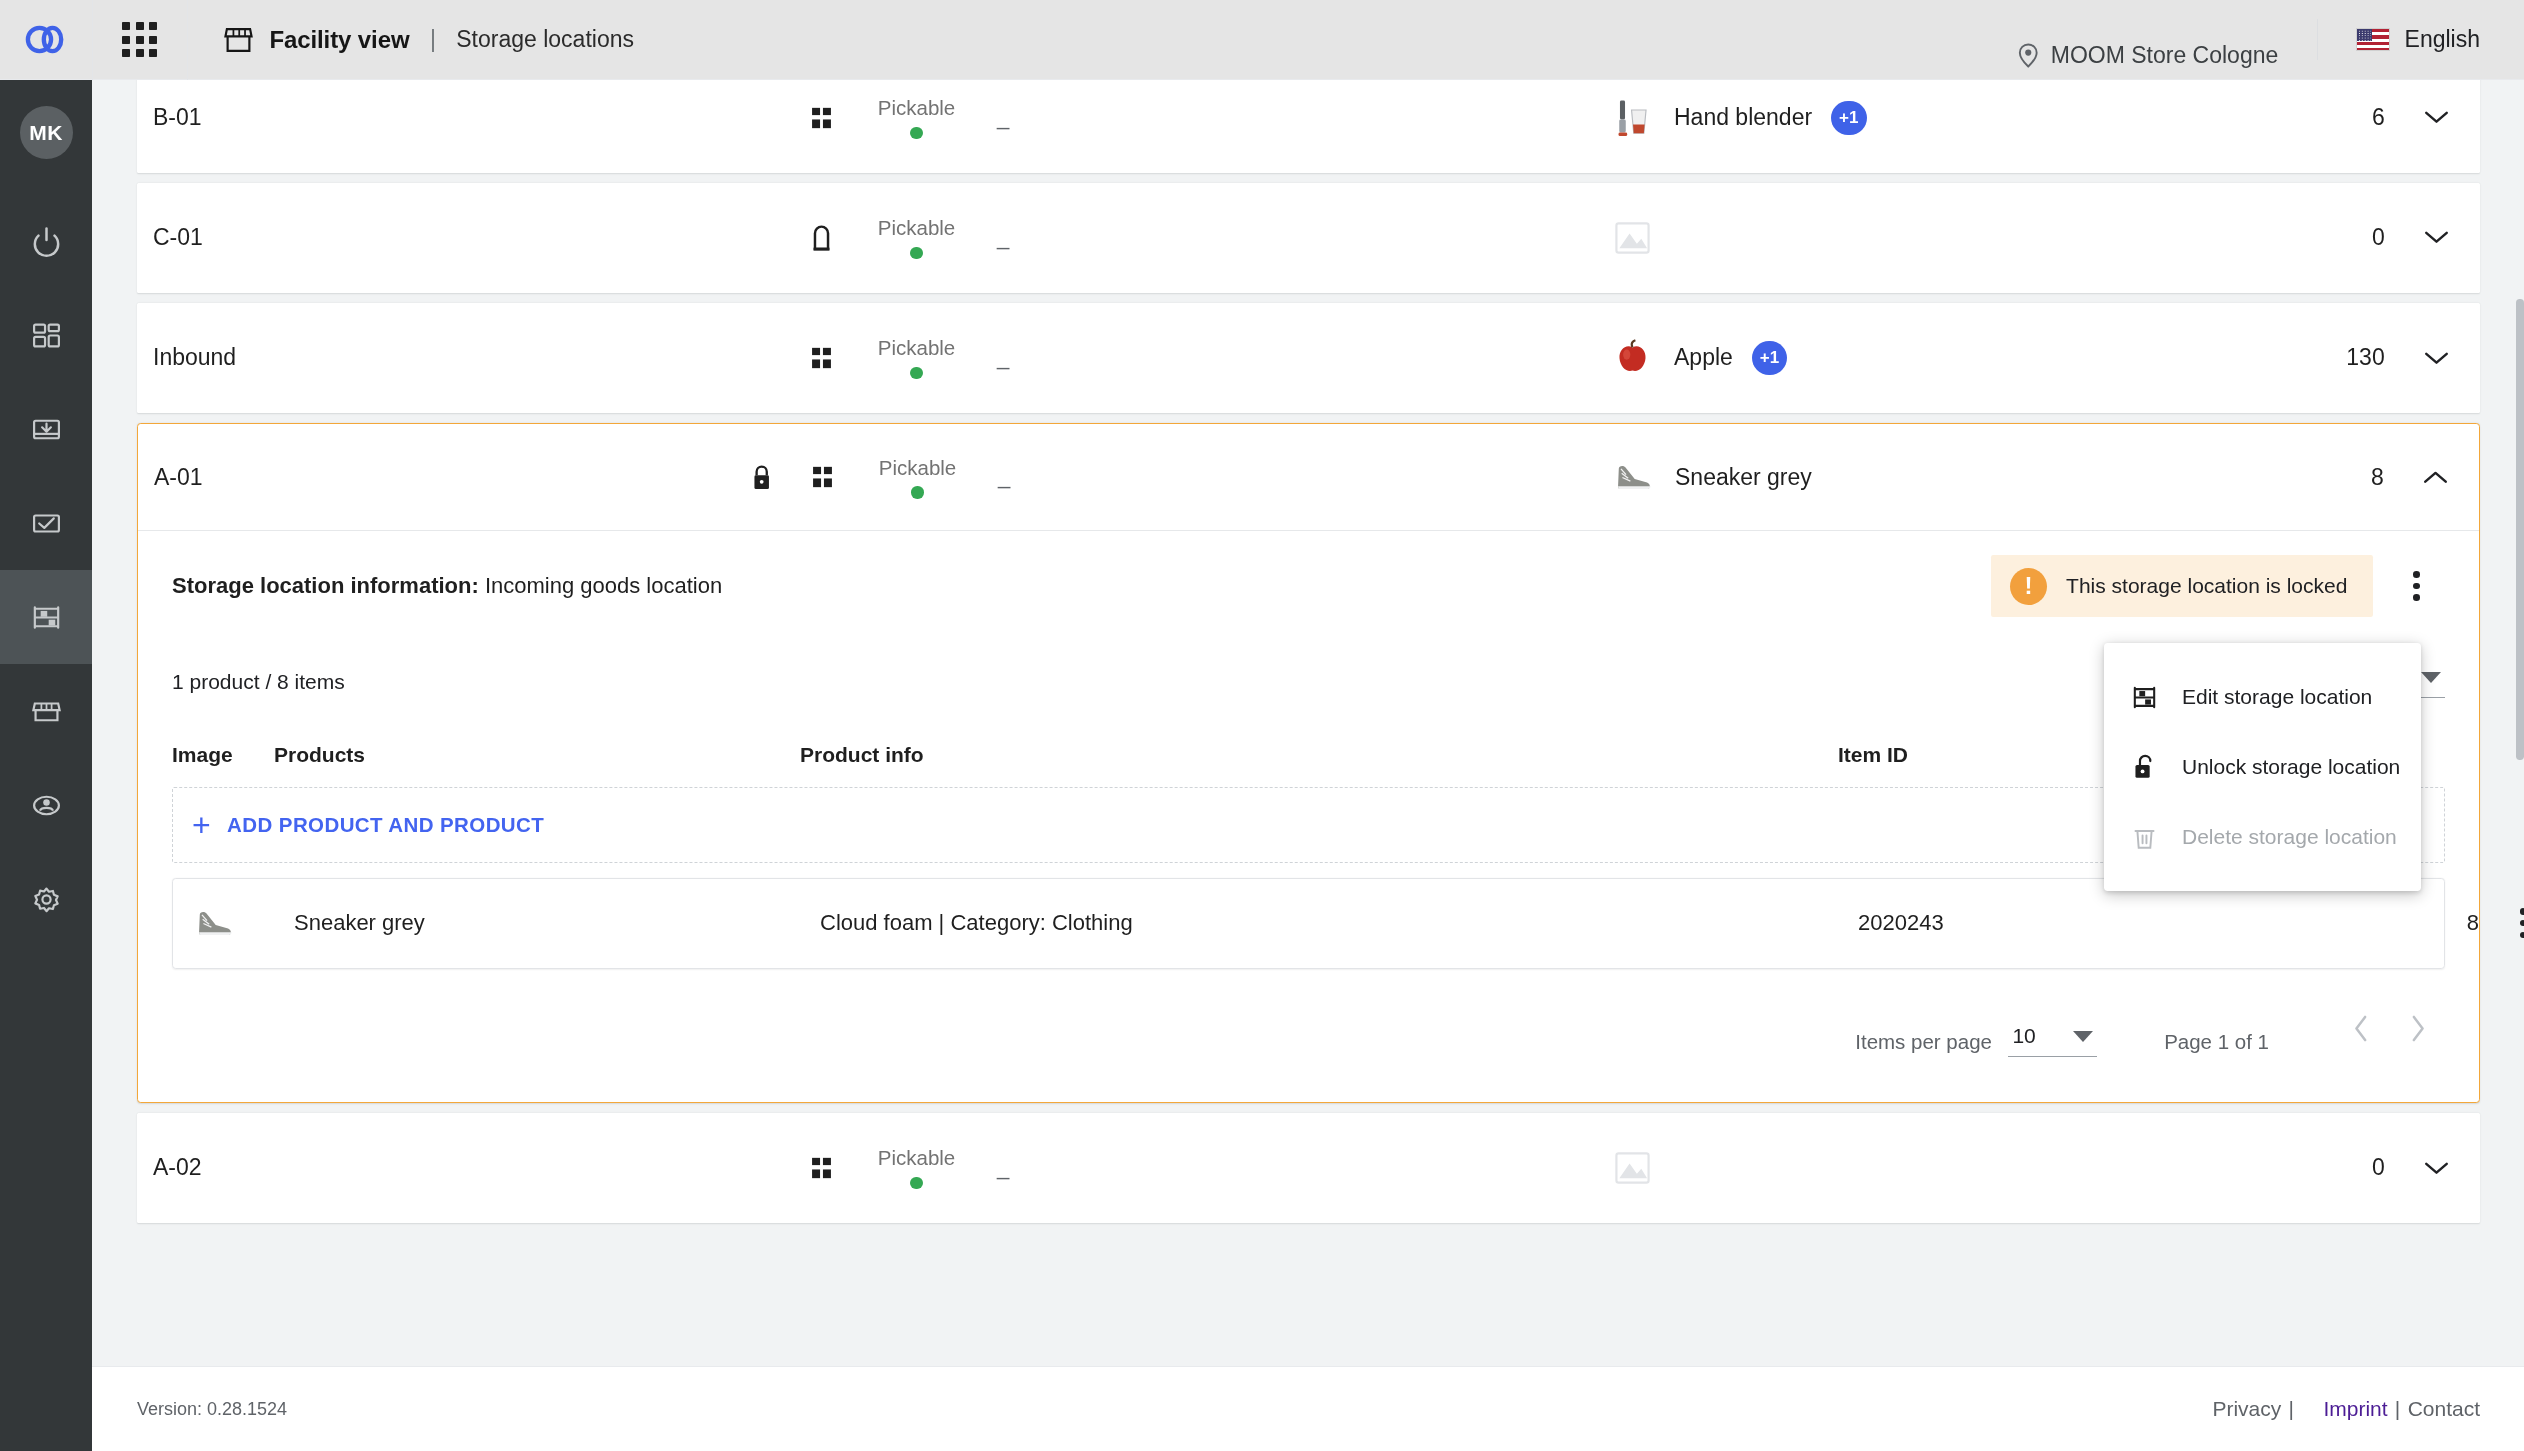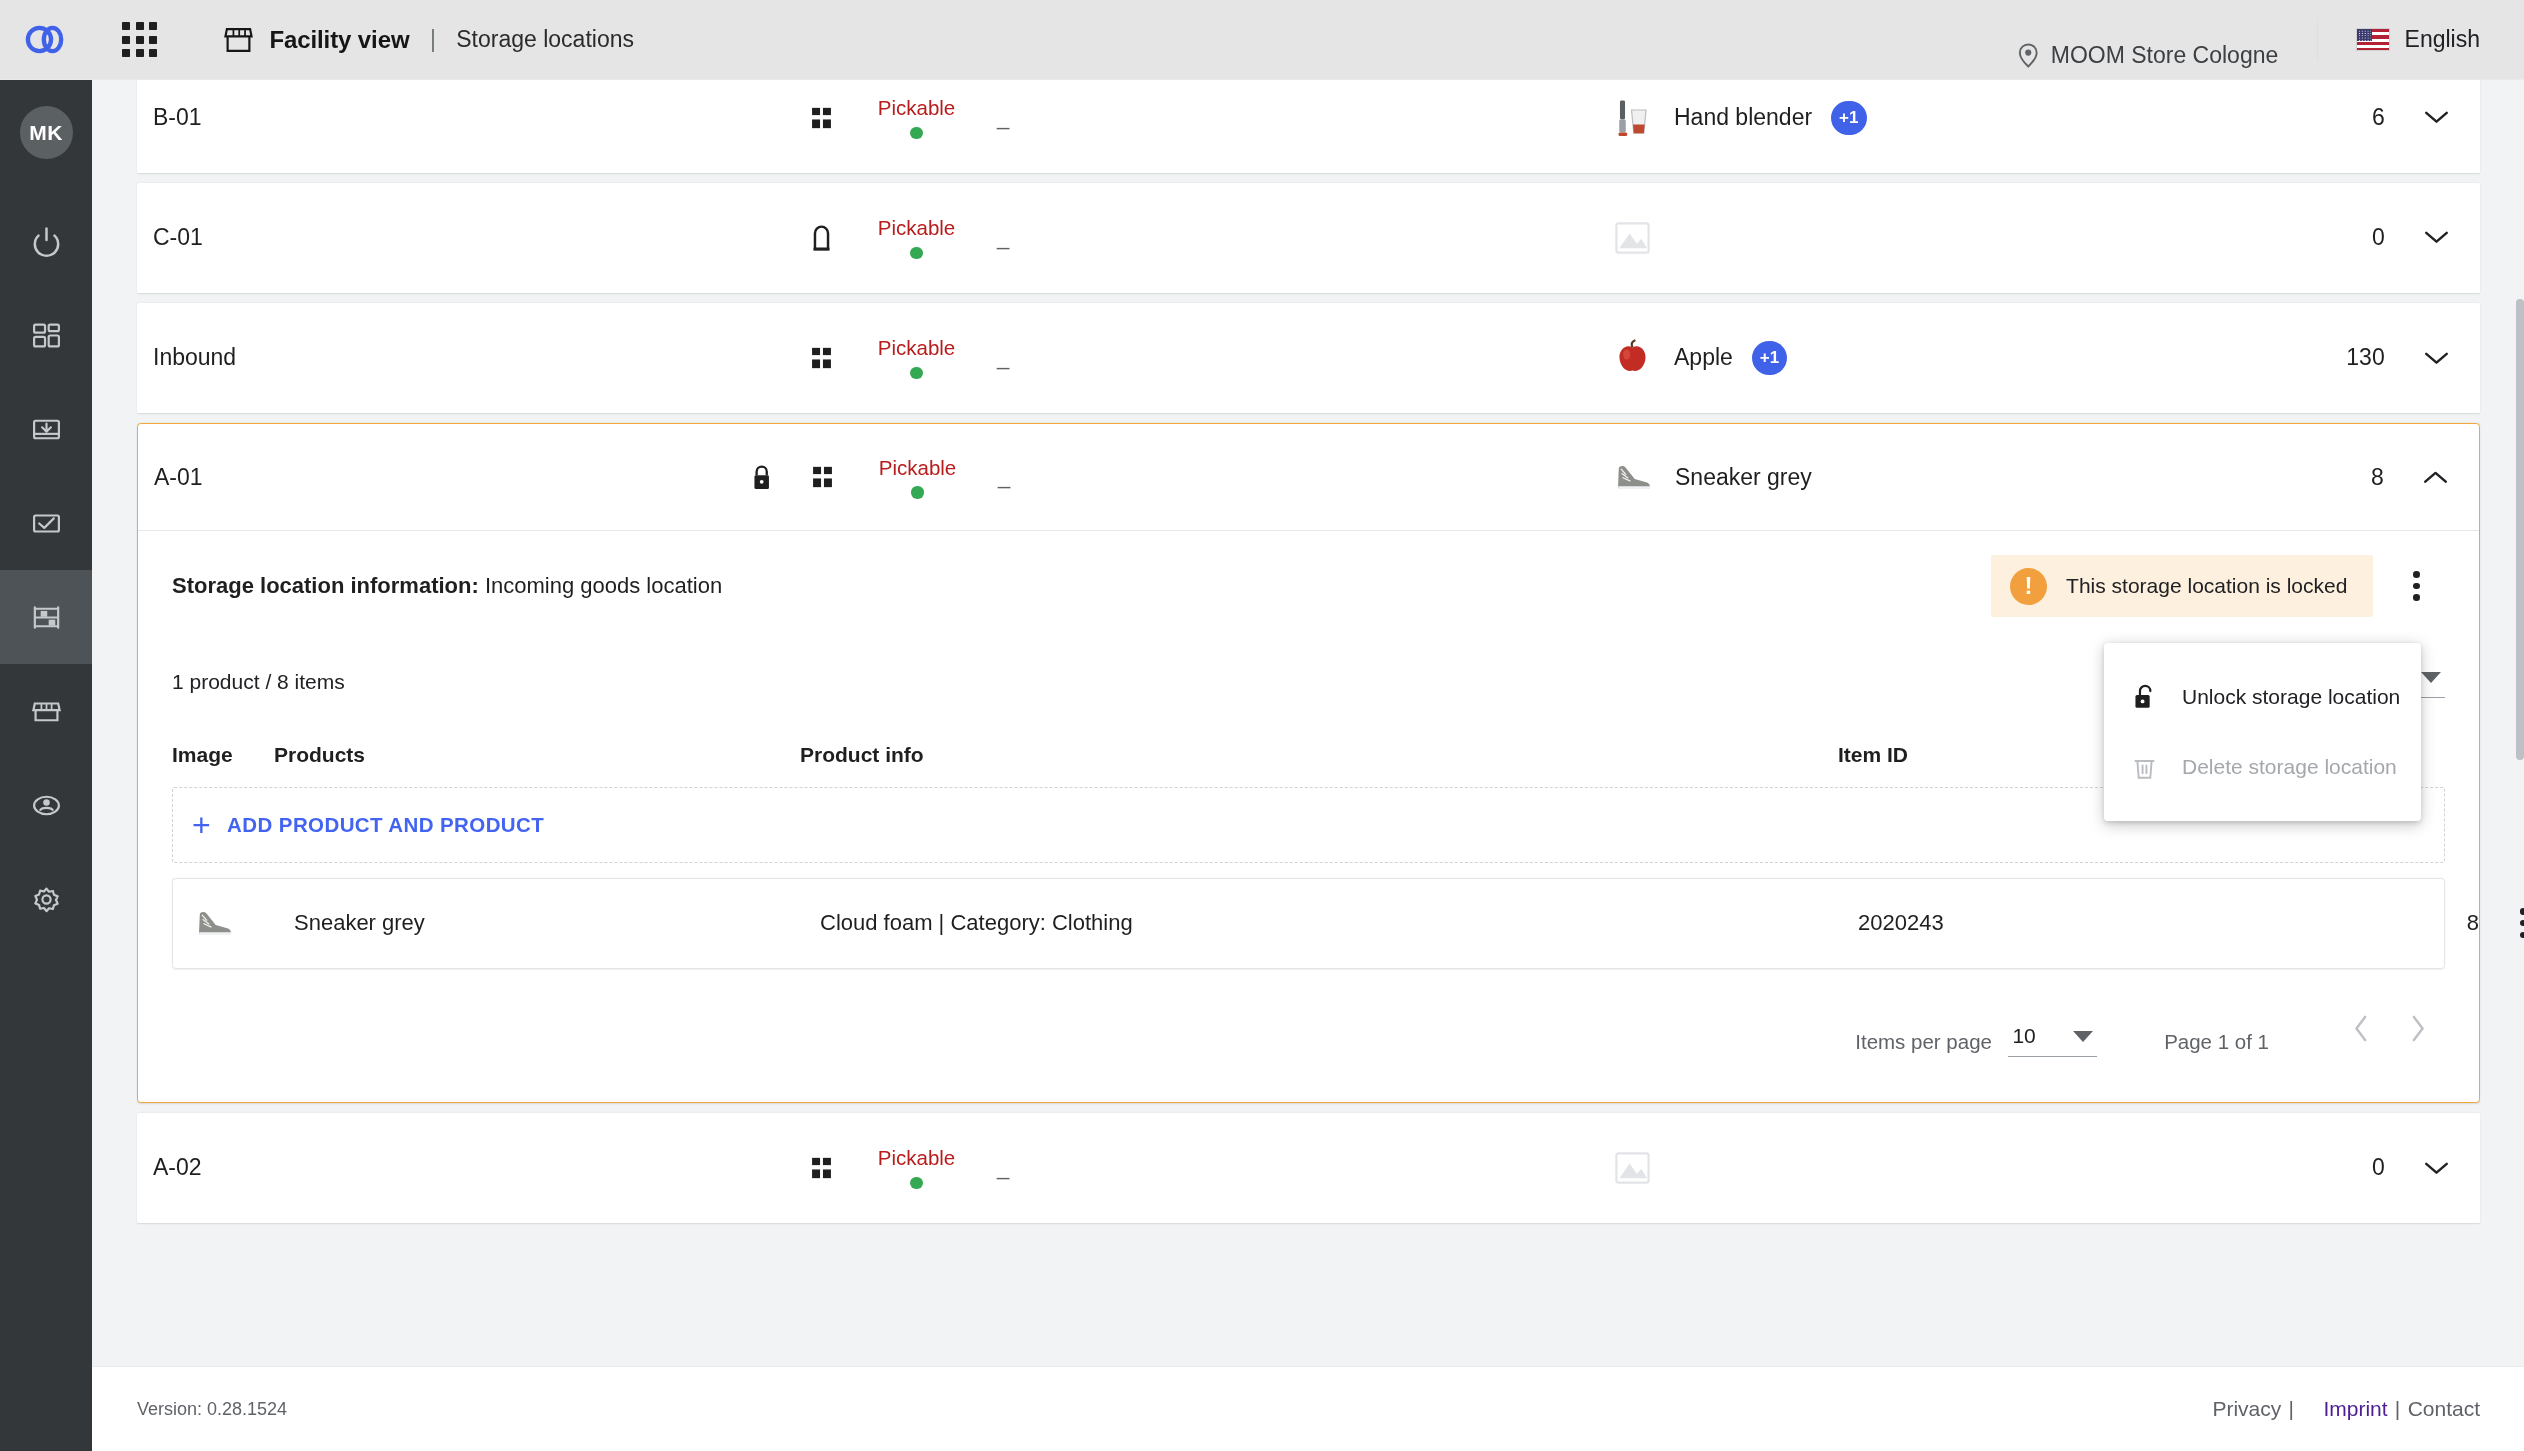--- a/index.html
+++ b/index.html
@@ -99,21 +99,21 @@
     display: flex; align-items: center;
     padding: 0 0 0 16px;
     margin-bottom: 10.2px;
     border-radius: 1.5px;
     box-shadow: 0 0.7px 1.5px rgba(60,64,67,.15);
   }
   .loc-name { font-size: 23px; color: #1f1f1f; width: 577px; flex: none; padding-left: 0; }
   .cell-lock { width: 61px; flex: none; display: flex; justify-content: center; align-items: center; }
   .cell-type { width: 61px; flex: none; display: flex; justify-content: center; align-items: center; }
   .cell-pick { width: 129px; flex: none; display: flex; flex-direction: column; align-items: center; gap: 6.6px; }
-  .pick-label { font-size: 20.5px; color: #b91c1c; }
+  .pick-label { font-size: 20.5px; color: #737373; }
   .dot { width: 12.4px; height: 12.4px; border-radius: 50%; background: #34a853; }
   .cell-dash { width: 88px; flex: none; font-size: 22px; color: #5f6368; text-align: left; padding-left: 16px;}
   .cell-prod { flex: 1; display: flex; align-items: center; gap: 19px; padding-left: 541px; }
   .thumb { width: 45px; height: 45px; flex: none; display: flex; align-items: center; justify-content: center; }
   .prod-name { font-size: 23px; color: #1f1f1f; }
   .badge {
     min-width: 34px; height: 34px; padding: 0 8px;
     border-radius: 17px; background: #3f62e8; color: #fff;
     font-size: 17px; font-weight: bold;
     display: inline-flex; align-items: center; justify-content: center;
@@ -645,20 +645,29 @@
           <path d="M3 4 L17 16 L31 4" fill="none" stroke="#202124" stroke-width="3.4" stroke-linecap="round" stroke-linejoin="round"></path>
         </svg>
       </div>
     </div>
   </div>
 </div>
 
 <div class="menu">
   <div class="menu-item">
     <svg viewBox="0 0 48 48">
+      <path d="M9 9 V39 M39 9 V39" stroke="#1f1f1f" stroke-width="3.2" stroke-linecap="round"></path>
+      <path d="M9 11 H39 M9 24 H39 M9 37 H39" stroke="#1f1f1f" stroke-width="3.2"></path>
+      <rect x="16" y="14" width="9" height="8" fill="#1f1f1f"></rect>
+      <rect x="25" y="27" width="9" height="8" fill="#1f1f1f"></rect>
+    </svg>
+    <span>Edit storage location</span>
+  </div>
+  <div class="menu-item">
+    <svg viewBox="0 0 48 48">
       <path d="M17 20 V14 a8 8 0 0 1 16 0" fill="none" stroke="#1f1f1f" stroke-width="3.4" stroke-linecap="round"></path>
       <rect x="10" y="20" width="22" height="20" rx="2.5" fill="#1f1f1f"></rect>
       <circle cx="21" cy="30" r="3" fill="#fff"></circle>
     </svg>
     <span>Unlock storage location</span>
   </div>
   <div class="menu-item disabled">
     <svg viewBox="0 0 48 48">
       <path d="M13 14 H35 L33 40 H15 Z" fill="none" stroke="#b9bcc0" stroke-width="3"></path>
       <path d="M10 14 H38" stroke="#b9bcc0" stroke-width="3" stroke-linecap="round"></path>

